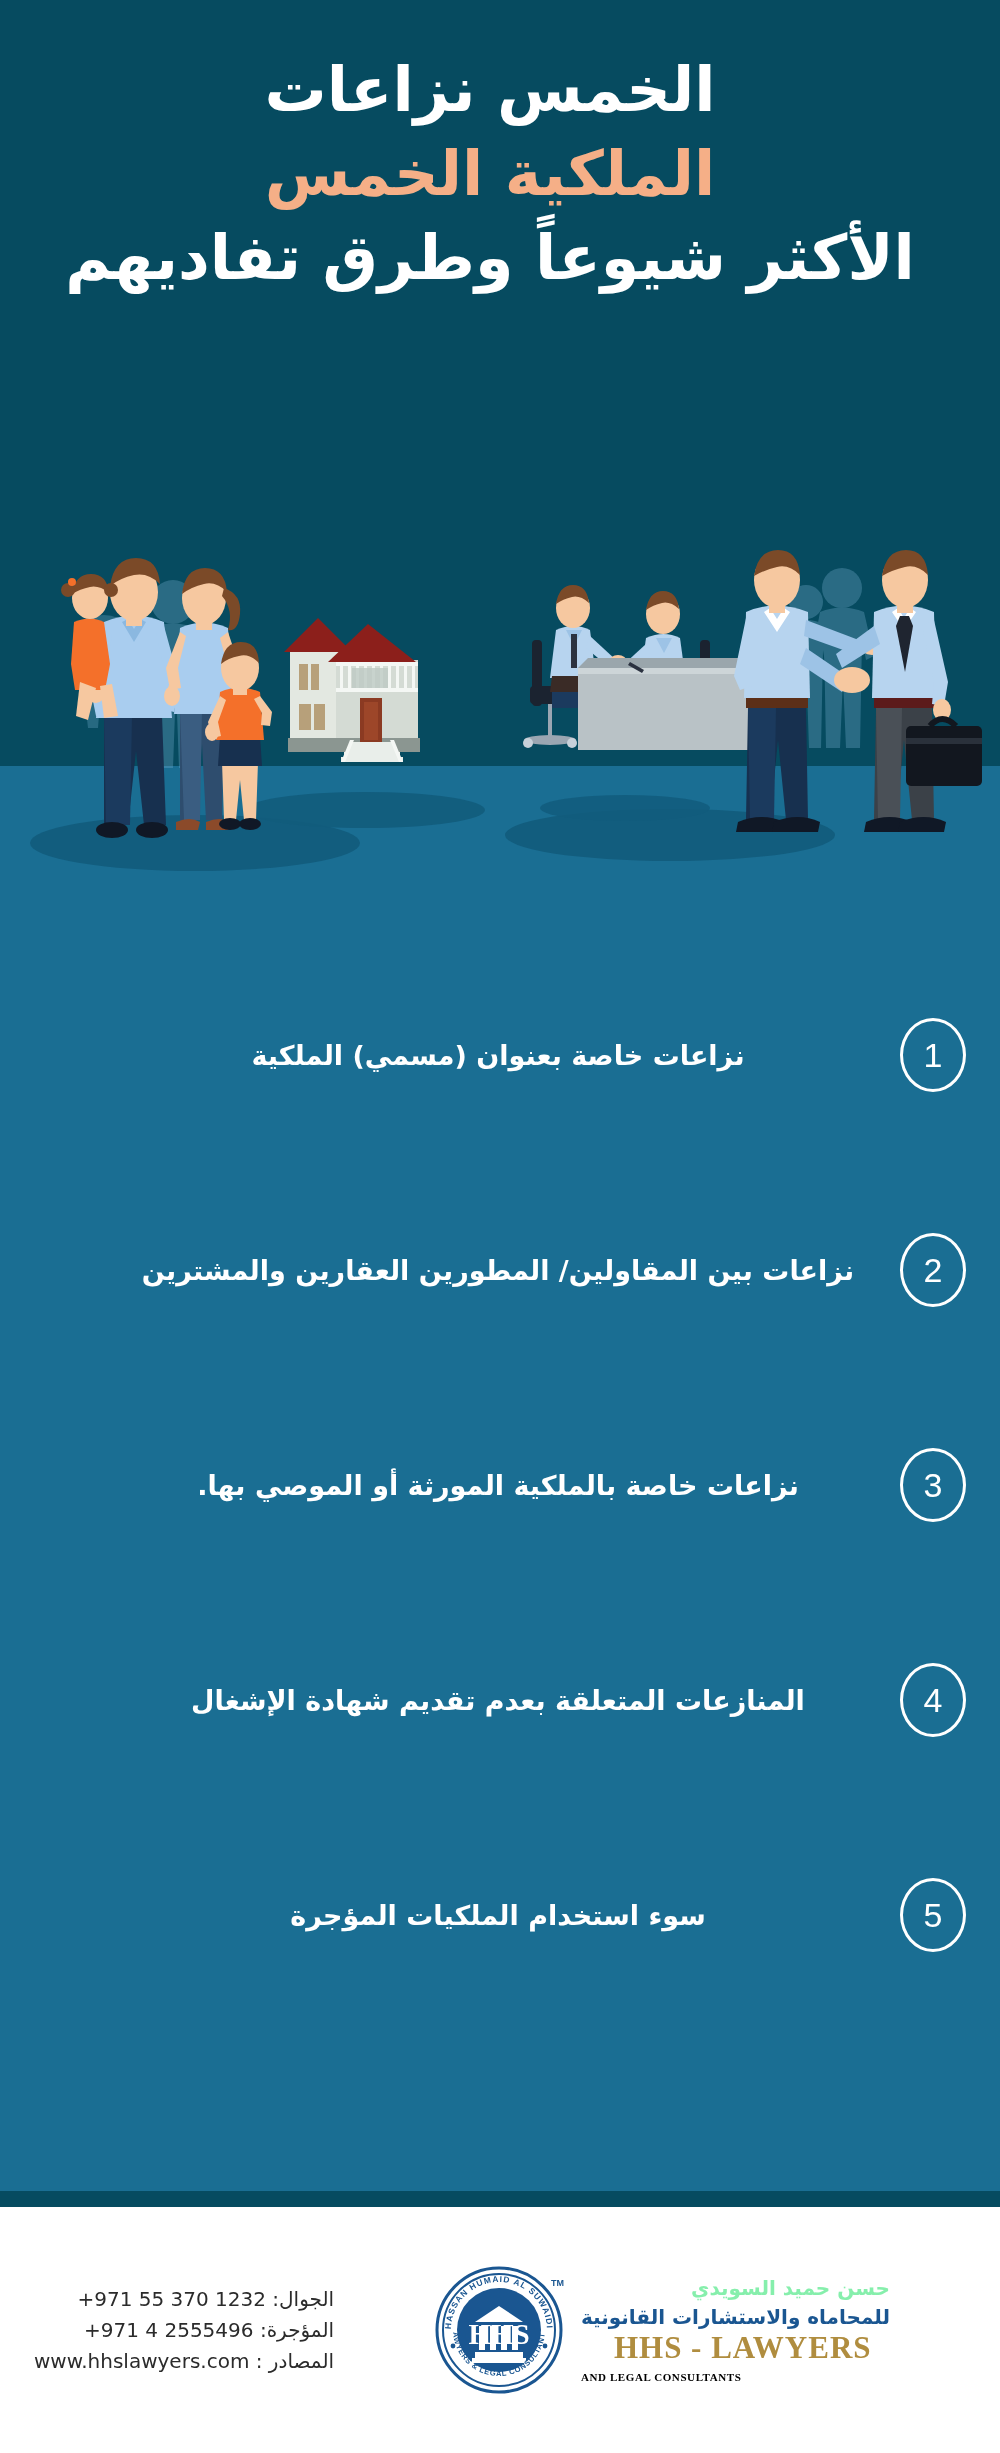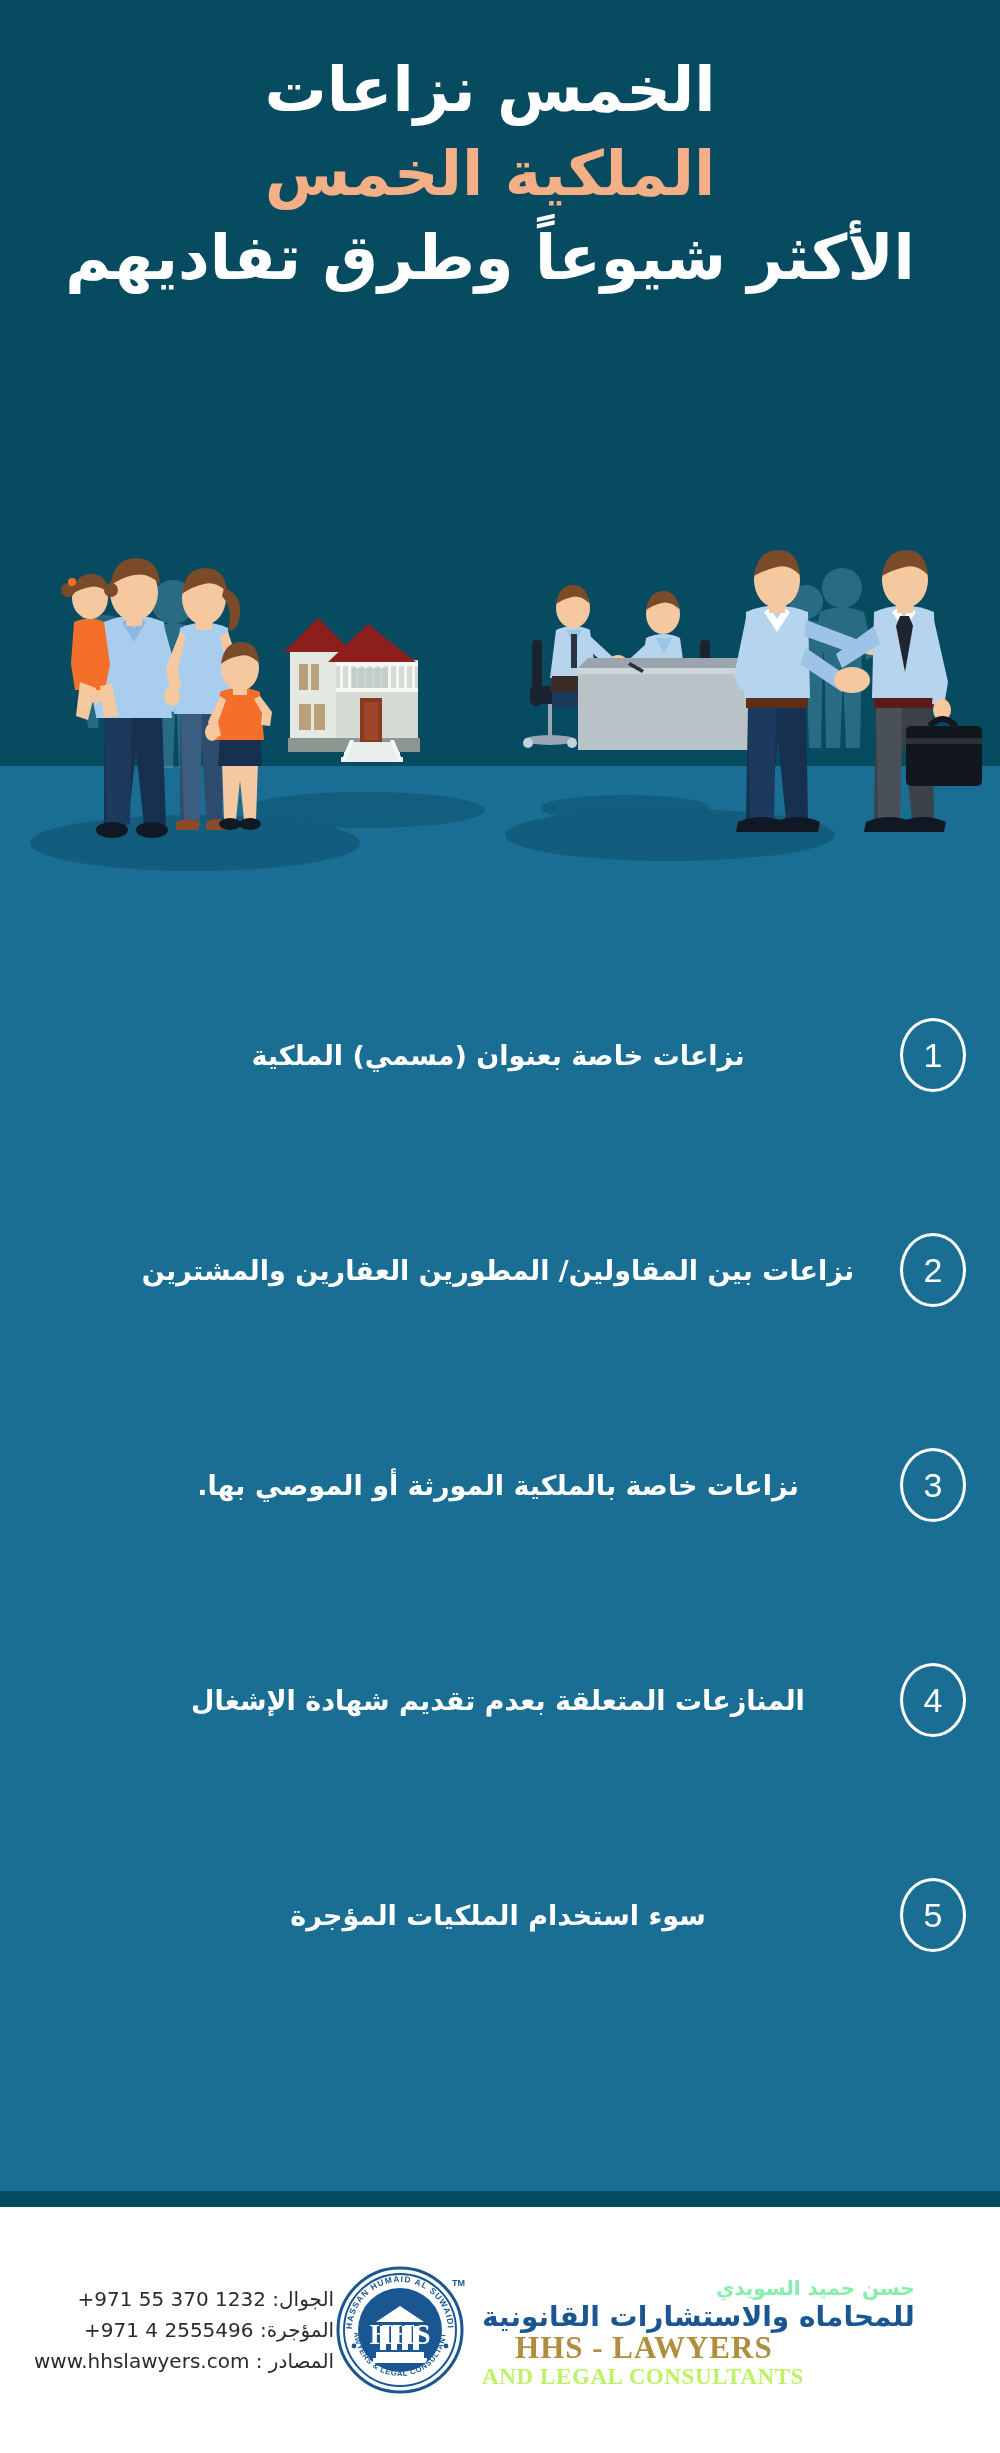--- a/index.html
+++ b/index.html
@@ -108,30 +108,30 @@
   }
   .seal{ position:relative; width:132px; height:132px; flex:0 0 auto; }
   .seal svg{ display:block; width:132px; height:132px; }
 
   .brand-text{ direction:rtl; text-align:right; }
   .brand-ar1{
     color:#86efac; font-weight:700; font-size:20px; line-height:32px;
     font-family:"DejaVu Sans","Liberation Sans",sans-serif; white-space:nowrap;
   }
   .brand-ar2{
-    color:#1a5691; font-weight:700; font-size:28px; line-height:26px;
+    color:#1a5691; font-weight:700; font-size:20px; line-height:26px;
     font-family:"DejaVu Sans","Liberation Sans",sans-serif; white-space:nowrap;
   }
   .brand-en1{
     color:#b08d3f; font-weight:700; font-size:31px; line-height:36px;
     font-family:"Liberation Serif",serif; letter-spacing:1px;
     direction:ltr; text-align:left; white-space:nowrap;margin-left:33px;
   }
   .brand-en2{
-    color:#bef264; font-weight:700; font-size:23px; line-height:22px;
+    color:#000000; font-weight:700; font-size:11px; line-height:22px;
     font-family:"Liberation Serif",serif; letter-spacing:0.6px;
     direction:ltr; text-align:left; white-space:nowrap;
   }
 
   
   .contact{
     direction:rtl; text-align:right;
     color:#2b2b2b;
     font-family:"DejaVu Sans","Liberation Sans",sans-serif;
     font-size:20px; line-height:31px;

